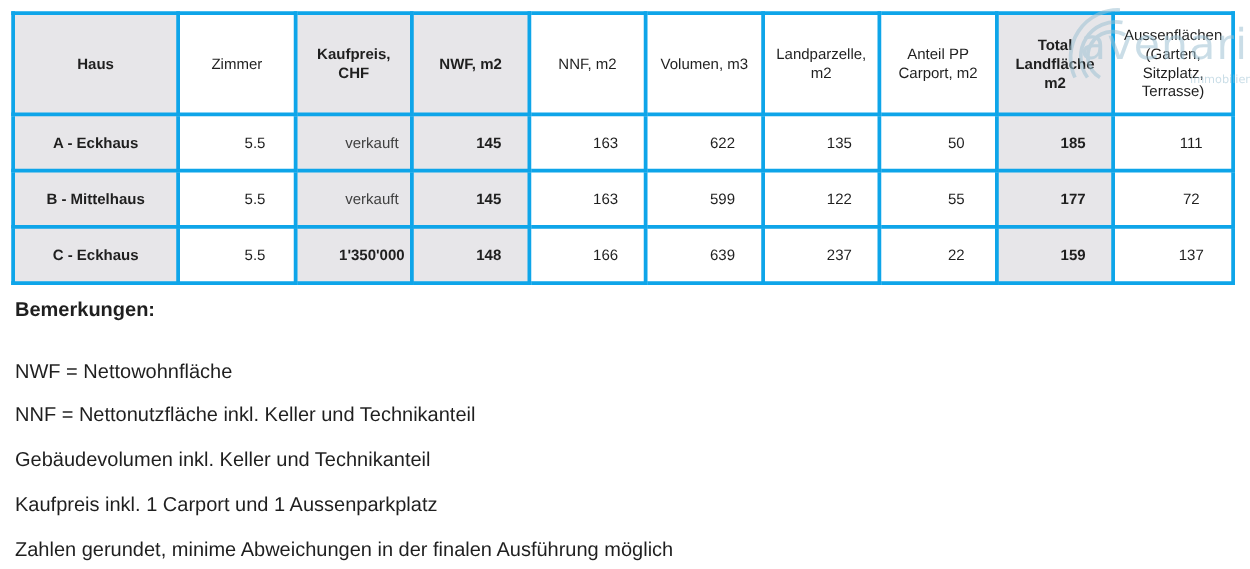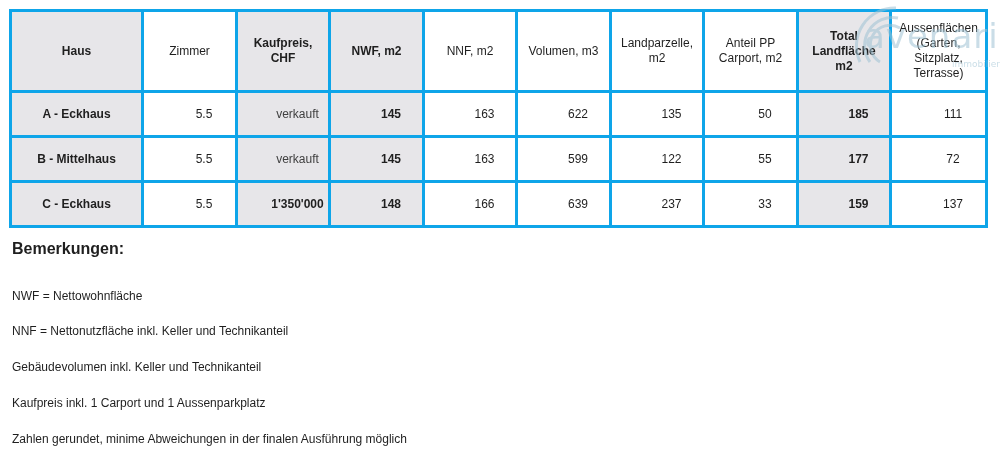--- a/index.html
+++ b/index.html
@@ -23,21 +23,21 @@
     .gray { background: #e7e6e9; }
     .bold { font-weight: bold !important; }
     .left { text-align: center; padding-left: 3px !important; }
     .red { color: #404040; font-weight: bold; }
     col.c0 { width: 132px; } col.c1 { width: 94px; } col.c2 { width: 93px; }
     col.c3 { width: 94px; } col.c4 { width: 93px; } col.c5 { width: 94px; }
     col.c6 { width: 93px; } col.c7 { width: 94px; } col.c8 { width: 93px; }
     col.c9 { width: 96px; }
     .notes { position: absolute; left: 12px; top: 240px; }
     .notes .title { font-weight: bold; font-size: 16px; margin: 0; }
-    .notes p { margin: 0; position: absolute; left: 0; white-space: nowrap; font-size: 12px; }
+    .notes p { margin: 0; position: absolute; left: 0; white-space: nowrap; font-size: 16px; }
     .watermark {
       position: absolute; left: 830px; top: 0px; width: 175px; height: 75px;
       pointer-events: none; opacity: 0.55;
     }
     .watermark .wm-text {
       position: absolute; left: 34px; top: 16px;
       font-family: "DejaVu Sans", sans-serif; font-size: 34px;
       color: #9fc3d4; letter-spacing: 1px;
     }
     .watermark .wm-sub {
@@ -102,21 +102,21 @@
       <td>72</td>
     </tr>
     <tr>
       <td class="gray bold left">C - Eckhaus</td>
       <td>5.5</td>
       <td class="gray bold">1'350'000</td>
       <td class="gray bold">148</td>
       <td>166</td>
       <td>639</td>
       <td>237</td>
-      <td>33</td>
+      <td>22</td>
       <td class="gray bold">159</td>
       <td>137</td>
     </tr>
   </tbody>
 </table>
 
 <div class="watermark">
   <svg width="80" height="75" viewBox="0 0 80 75">
     <path d="M30 62 A38 38 0 0 1 66 8" fill="none" stroke="#9fc3d4" stroke-width="3"></path>
     <path d="M40 62 A28 28 0 0 1 68 18" fill="none" stroke="#9fc3d4" stroke-width="3"></path>

